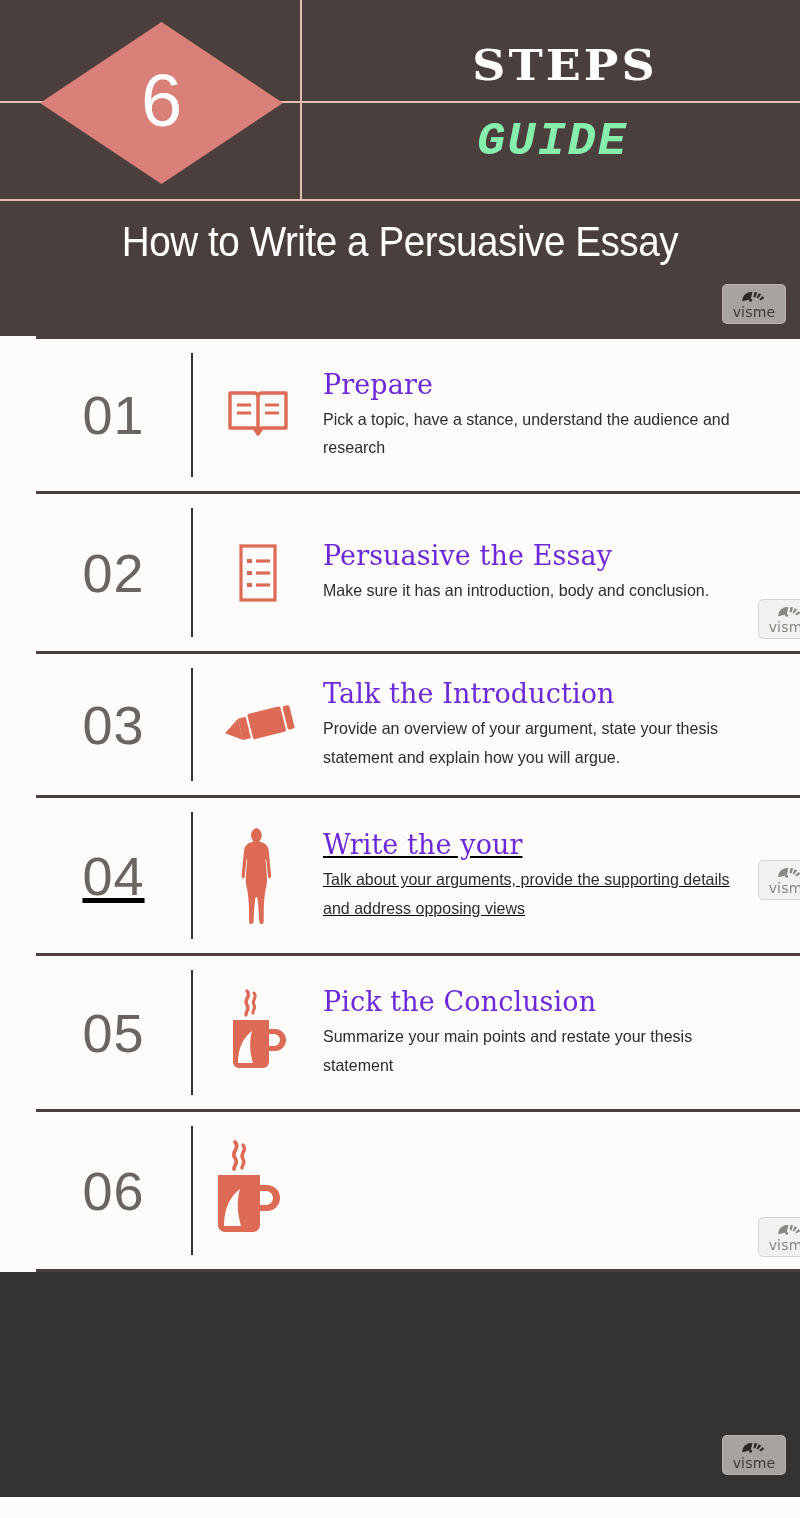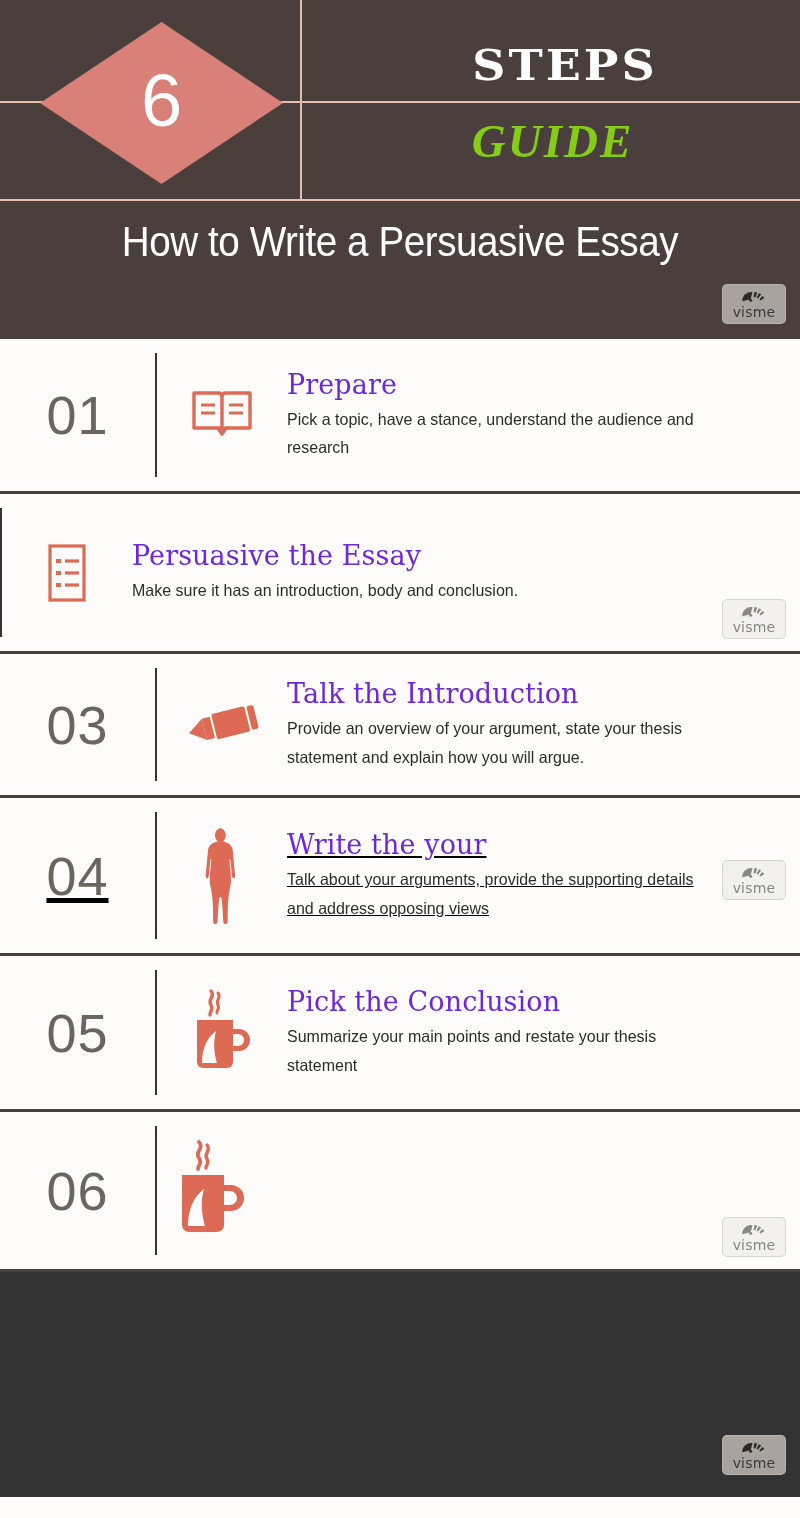--- a/index.html
+++ b/index.html
@@ -87,26 +87,26 @@
     line-height: 1;
     transform: scaleY(0.92);
   }
 
   .guide-word {
     position: absolute;
     left: 305px;
     top: 118px;
     width: 495px;
     text-align: center;
-    font-family: Liberation Serif, serif;
+    font-family: Liberation Mono, monospace;
     font-weight: 700;
     font-style: italic;
     font-size: 47px;
     letter-spacing: 2px;
-    color: #84cc16;
+    color: #86efac;
     line-height: 1;
   }
 
   .main-title {
     position: absolute;
     left: 0;
     top: 218px;
     width: 800px;
     text-align: center;
     font-family: "Liberation Sans Narrow", "Liberation Sans", sans-serif;
@@ -145,21 +145,21 @@
     line-height: 1;
     letter-spacing: 0.2px;
   }
   .visme-mark.on-light .visme-text { color: #8a8682; }
 
   .wm-header { right: 14px; bottom: 12px; }
   .wm-row    { right: 14px; bottom: 12px; }
   .wm-footer { right: 14px; bottom: 22px; }
 
   
-  .steps { position: relative; }
+  .steps { position: relative; padding-left: 36px; }
 
   .step-row {
     position: relative;
     display: flex;
     align-items: center;
     width: 800px;
     background: #fdfcfa;
     border-bottom: 3px solid #4a3f3c;
   }
   .step-row.first { border-top: 3px solid #4a3f3c; }
@@ -282,20 +282,21 @@
           <line x1="38" y1="26" x2="52" y2="26" stroke="#dd6a55" stroke-width="3"></line>
         </svg>
       </div>
       <div class="step-text">
         <div class="step-heading">Prepare</div>
         <div class="step-desc">Pick a topic, have a stance, understand the audience and research</div>
       </div>
     </div>
 
     <div class="step-row r2">
+      <div class="step-num">02</div>
       <div class="step-sep"></div>
       <div class="step-icon">
         <svg width="52" height="62" viewBox="0 0 52 62">
           <rect x="9" y="4" width="34" height="54" fill="none" stroke="#dd6a55" stroke-width="3.2"></rect>
           <rect x="15" y="17" width="5" height="4" fill="#dd6a55"></rect>
           <rect x="15" y="29" width="5" height="4" fill="#dd6a55"></rect>
           <rect x="15" y="41" width="5" height="4" fill="#dd6a55"></rect>
           <line x1="24" y1="19" x2="38" y2="19" stroke="#dd6a55" stroke-width="3.2"></line>
           <line x1="24" y1="31" x2="38" y2="31" stroke="#dd6a55" stroke-width="3.2"></line>
           <line x1="24" y1="43" x2="38" y2="43" stroke="#dd6a55" stroke-width="3.2"></line>

